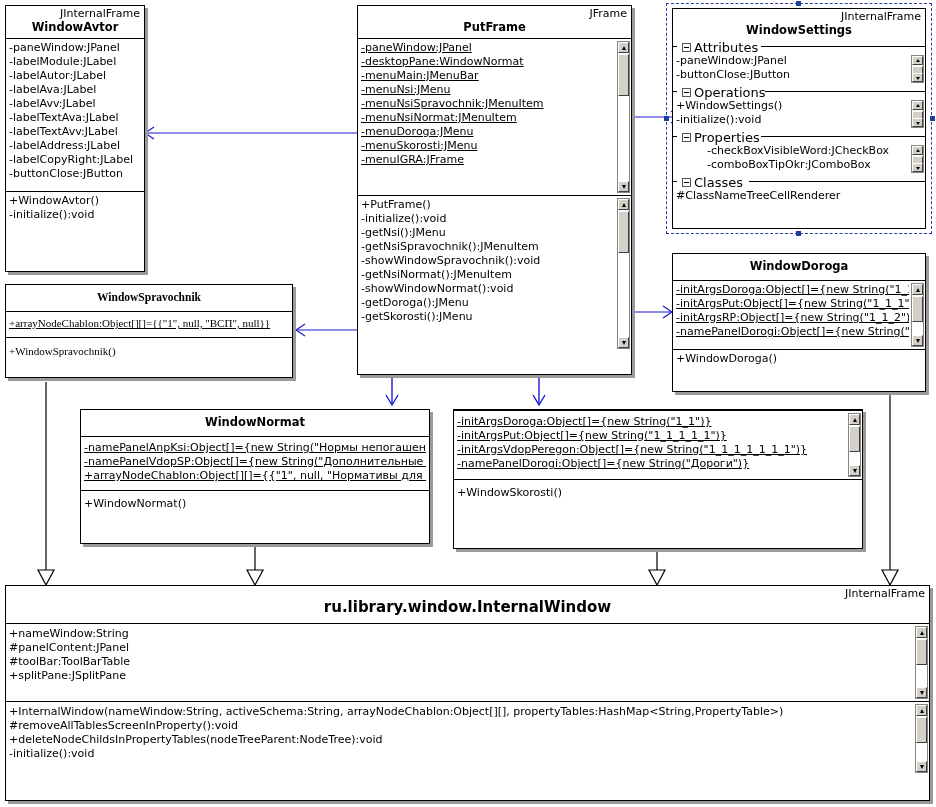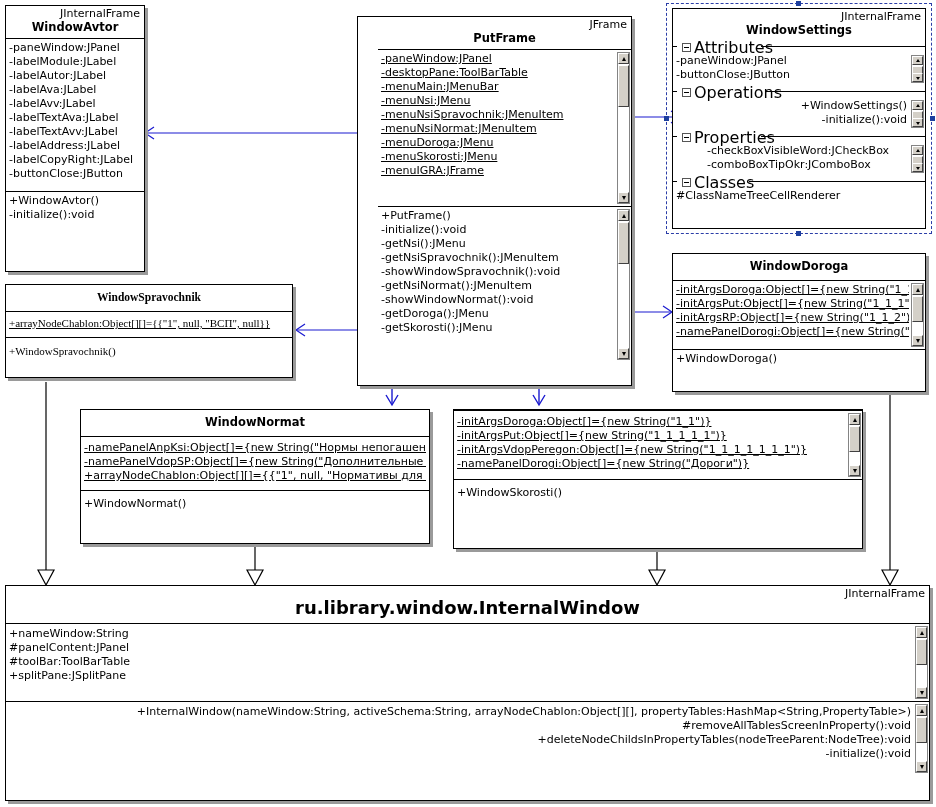--- a/index.html
+++ b/index.html
@@ -35,21 +35,21 @@
   .sbar .thumb{position:absolute;left:0;width:11px;background:#d4d0c8;
         border:1px solid #ffffff;border-right-color:#404040;border-bottom-color:#404040;box-sizing:border-box;}
 
   
   .sbar.sm{width:13px;}
   .sbar.sm .btn{height:9px;}
   .sbar.sm .btn.up i{top:2px;border-bottom:3px solid #000;}
   .sbar.sm .btn.dn i{top:3px;border-top:3px solid #000;}
 
   
-  .grp{position:relative;height:15px;line-height:15px;white-space:nowrap;padding-left:3px;font-size:16px;}
+  .grp{position:relative;height:15px;line-height:15px;white-space:nowrap;padding-left:3px;font-size:13px;}
   .grp .dash{position:absolute;left:0;top:7px;width:4px;border-top:1px solid #000;}
   .grp .box{display:inline-block;width:9px;height:9px;border:1px solid #555;box-sizing:border-box;
             position:relative;vertical-align:middle;margin:0 3px 1px 6px;background:#fff;}
   .grp .box::before{content:"";position:absolute;left:1px;right:1px;top:3px;border-top:1px solid #000;}
   .grp .lbl{vertical-align:middle;}
   .grp .line{position:absolute;top:7px;right:0;border-top:1px solid #000;}
 
   
   .selframe{position:absolute;border:1px dashed #2b3ea8;box-sizing:border-box;z-index:7;pointer-events:none;}
   .handle{position:absolute;width:5px;height:5px;background:#1d3f9e;z-index:8;}
@@ -130,30 +130,30 @@
     </div>
     <div class="sep"></div>
     <div class="comp" style="height:37px;">
       <div class="inner">
         <div class="row">+WindowAvtor()</div>
         <div class="row">-initialize():void</div>
       </div>
     </div>
   </div>
 
-  <div class="uml shadow" style="left:357px;top:16px;width:275px;height:370px;padding-left:20px;">
+  <div class="uml shadow" style="left:357px;top:5px;width:275px;height:370px;">
     <div class="hdr">
       <span class="stereo">JFrame</span>
       <span class="cname">PutFrame</span>
     </div>
     <div class="sep"></div>
     <div class="comp" style="height:156px;">
       <div class="inner" style="padding-right:16px;">
         <div class="row u">-paneWindow:JPanel</div>
-        <div class="row u">-desktopPane:ToolBarTable</div>
+        <div class="row u">-desktopPane:WindowNormat</div>
         <div class="row u">-menuMain:JMenuBar</div>
         <div class="row u">-menuNsi:JMenu</div>
         <div class="row u">-menuNsiSpravochnik:JMenuItem</div>
         <div class="row u">-menuNsiNormat:JMenuItem</div>
         <div class="row u">-menuDoroga:JMenu</div>
         <div class="row u">-menuSkorosti:JMenu</div>
         <div class="row u">-menuIGRA:JFrame</div>
       </div>
       <div class="sbar" style="top:2px;bottom:2px;">
         <div class="btn up">
@@ -215,21 +215,21 @@
             <i></i>
           </div>
       </div>
     </div>
 
     <div class="grp">
       <span class="dash"></span>
       <span class="box"></span><span class="lbl">Operations</span>
       <span class="line" style="left:92px;"></span>
     </div>
-    <div class="comp" style="height:30px;text-align:right;">
+    <div class="comp" style="height:30px;">
       <div class="inner" style="padding:0 18px 0 3px;">
         <div class="row">+WindowSettings()</div>
         <div class="row">-initialize():void</div>
       </div>
       <div class="sbar sm" style="top:1px;bottom:1px;">
         <div class="btn up">
             <i></i>
           </div>
         <div class="thumb" style="top:10px;height:8px;"></div>
         <div class="btn dn">
@@ -368,42 +368,42 @@
     <div class="comp" style="height:30px;">
       <div class="inner" style="padding-top:6px;">
         <div class="row">+WindowSkorosti()</div>
       </div>
     </div>
   </div>
 
   <div class="uml shadow" style="left:5px;top:585px;width:925px;height:216px;">
     <div class="hdr" style="padding-top:1px;padding-bottom:8px;">
       <span class="stereo">JInternalFrame</span>
-      <span class="cname" style="font-size:18px;">ru.library.window.InternalWindow</span>
+      <span class="cname" style="font-size:15px;">ru.library.window.InternalWindow</span>
     </div>
     <div class="sep"></div>
     <div class="comp" style="height:77px;">
       <div class="inner" style="padding-top:3px;padding-right:18px;">
         <div class="row">+nameWindow:String</div>
         <div class="row">#panelContent:JPanel</div>
         <div class="row">#toolBar:ToolBarTable</div>
         <div class="row">+splitPane:JSplitPane</div>
       </div>
       <div class="sbar" style="top:2px;bottom:2px;">
         <div class="btn up">
             <i></i>
           </div>
         <div class="thumb" style="top:12px;height:26px;"></div>
         <div class="btn dn">
             <i></i>
           </div>
       </div>
     </div>
     <div class="sep"></div>
-    <div class="comp" style="height:73px;text-align:right;">
+    <div class="comp" style="height:73px;">
       <div class="inner" style="padding-top:3px;padding-right:18px;">
         <div class="row">+InternalWindow(nameWindow:String, activeSchema:String, arrayNodeChablon:Object[][], propertyTables:HashMap&lt;String,PropertyTable&gt;)</div>
         <div class="row">#removeAllTablesScreenInProperty():void</div>
         <div class="row">+deleteNodeChildsInPropertyTables(nodeTreeParent:NodeTree):void</div>
         <div class="row">-initialize():void</div>
       </div>
       <div class="sbar" style="top:2px;bottom:2px;">
         <div class="btn up">
             <i></i>
           </div>

